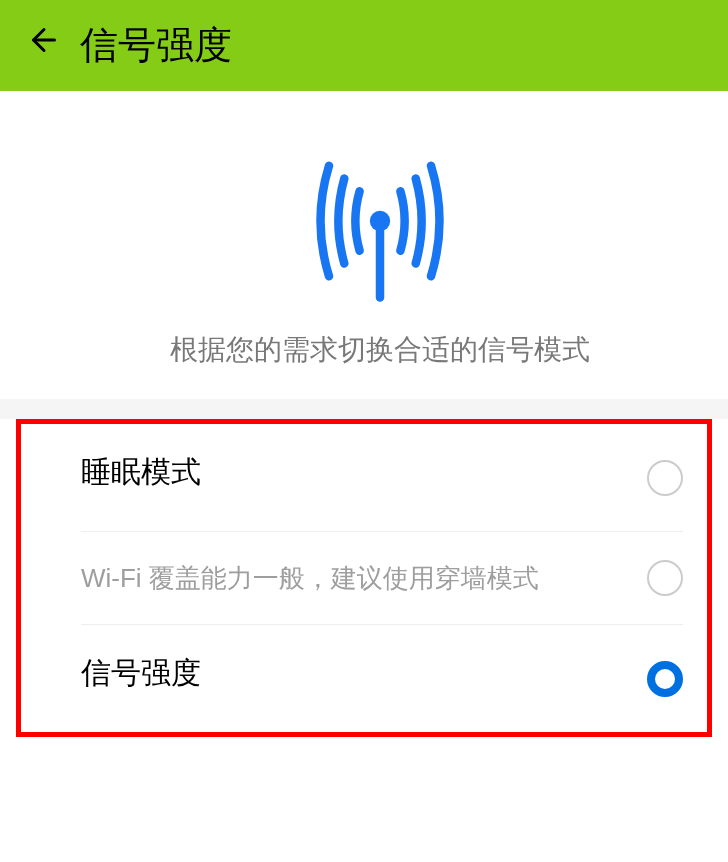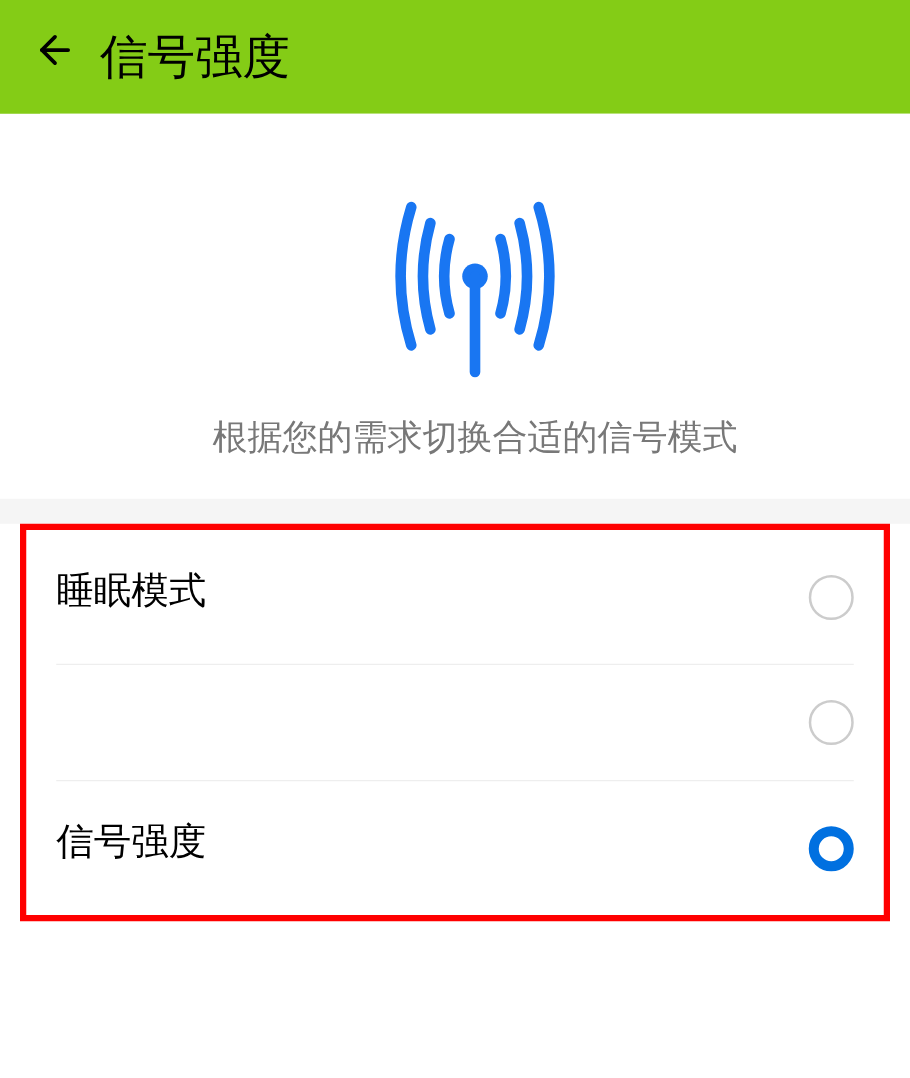--- a/index.html
+++ b/index.html
@@ -71,20 +71,21 @@
     
     .gap {
       height: 20px;
       background: #f5f5f5;
     }
     
     .options-container {
       border: 5px solid #ff0000;
       background: #ffffff;
       margin: 0 16px;
+      padding-left: 36px;
     }
     
     .option-item {
       display: flex;
       align-items: center;
       justify-content: space-between;
       padding: 28px 24px;
       cursor: pointer;
     }
     
@@ -165,20 +166,21 @@
       <div class="option-text">
         <div class="option-title">睡眠模式</div>
       </div>
       <div class="radio"></div>
     </div>
 
     <div class="option-divider"></div>
 
     <div class="option-item">
       <div class="option-text">
+        <div class="option-desc">Wi-Fi 覆盖能力一般，建议使用穿墙模式</div>
       </div>
       <div class="radio"></div>
     </div>
 
     <div class="option-divider"></div>
 
     <div class="option-item">
       <div class="option-text">
         <div class="option-title">信号强度</div>
       </div>

